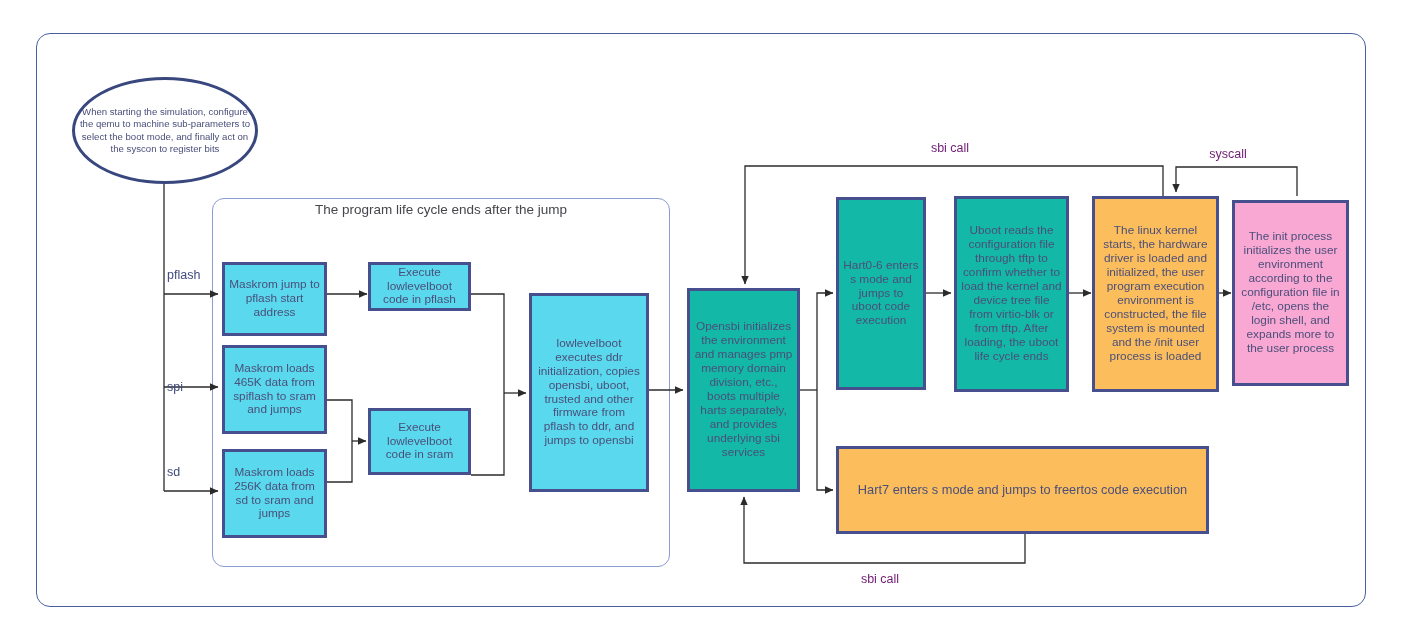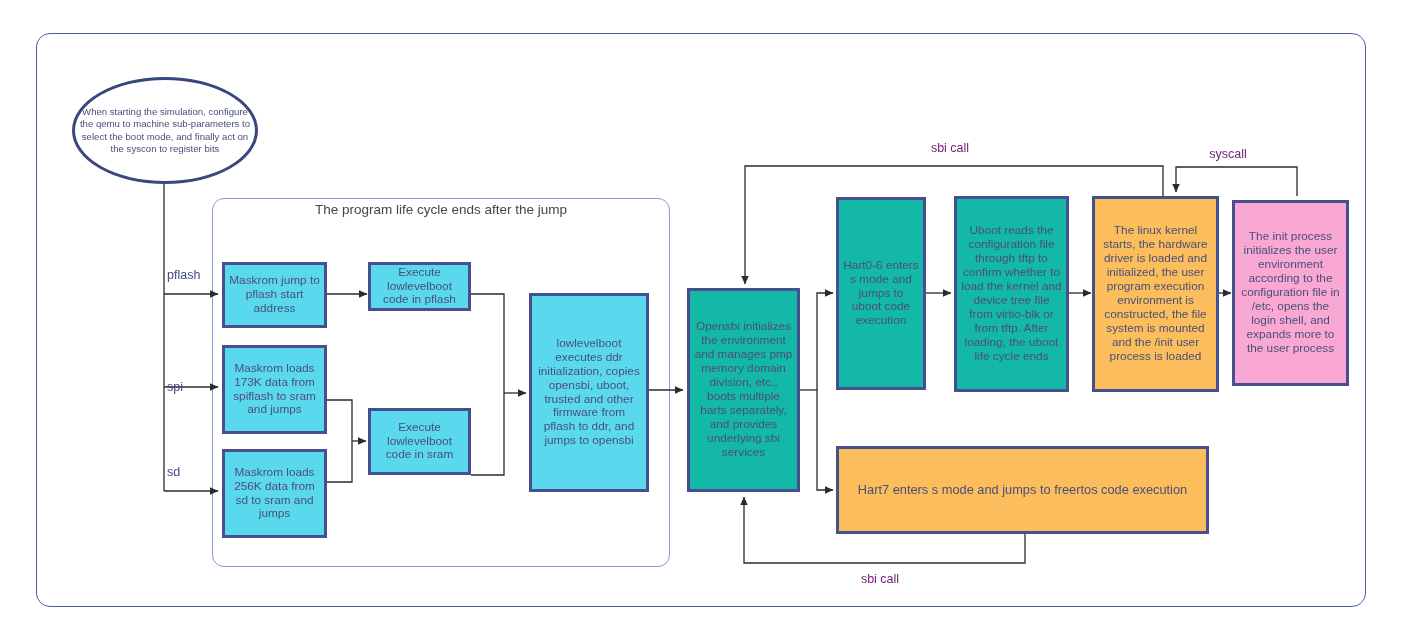--- a/index.html
+++ b/index.html
@@ -79,25 +79,25 @@
   </svg>
 
   <div class="oval" style="left:72px;top:77px;width:186px;height:107px;font-size:9.6px;">
     <span>When starting the simulation, configure the qemu to machine sub-parameters to select the boot mode, and finally act on the syscon to register bits</span>
   </div>
 
   <div class="edgelbl" style="left:167px;top:268px;width:52px;font-size:12.5px;">pflash</div>
   <div class="edgelbl" style="left:167px;top:373px;width:40px;font-size:12.5px;margin-top:7px;">spi</div>
   <div class="edgelbl" style="left:167px;top:465px;width:36px;font-size:12.5px;">sd</div>
 
-  <div class="node cyan" style="left:222px;top:262px;width:105px;height:66px;font-size:11.8px;">
+  <div class="node cyan" style="left:222px;top:262px;width:105px;height:74px;font-size:11.8px;">
     <span>Maskrom jump to pflash start address</span>
   </div>
   <div class="node cyan" style="left:222px;top:345px;width:105px;height:89px;font-size:11.8px;">
-    <span>Maskrom loads 173K data from spiflash to sram and jumps</span>
+    <span>Maskrom loads 465K data from spiflash to sram and jumps</span>
   </div>
   <div class="node cyan" style="left:222px;top:449px;width:105px;height:89px;font-size:11.8px;">
     <span>Maskrom loads 256K data from sd to sram and jumps</span>
   </div>
 
   <div class="node cyan" style="left:368px;top:262px;width:103px;height:49px;font-size:11.8px;">
     <span>Execute lowlevelboot code in pflash</span>
   </div>
   <div class="node cyan" style="left:368px;top:408px;width:103px;height:67px;font-size:11.8px;">
     <span>Execute lowlevelboot code in sram</span>

